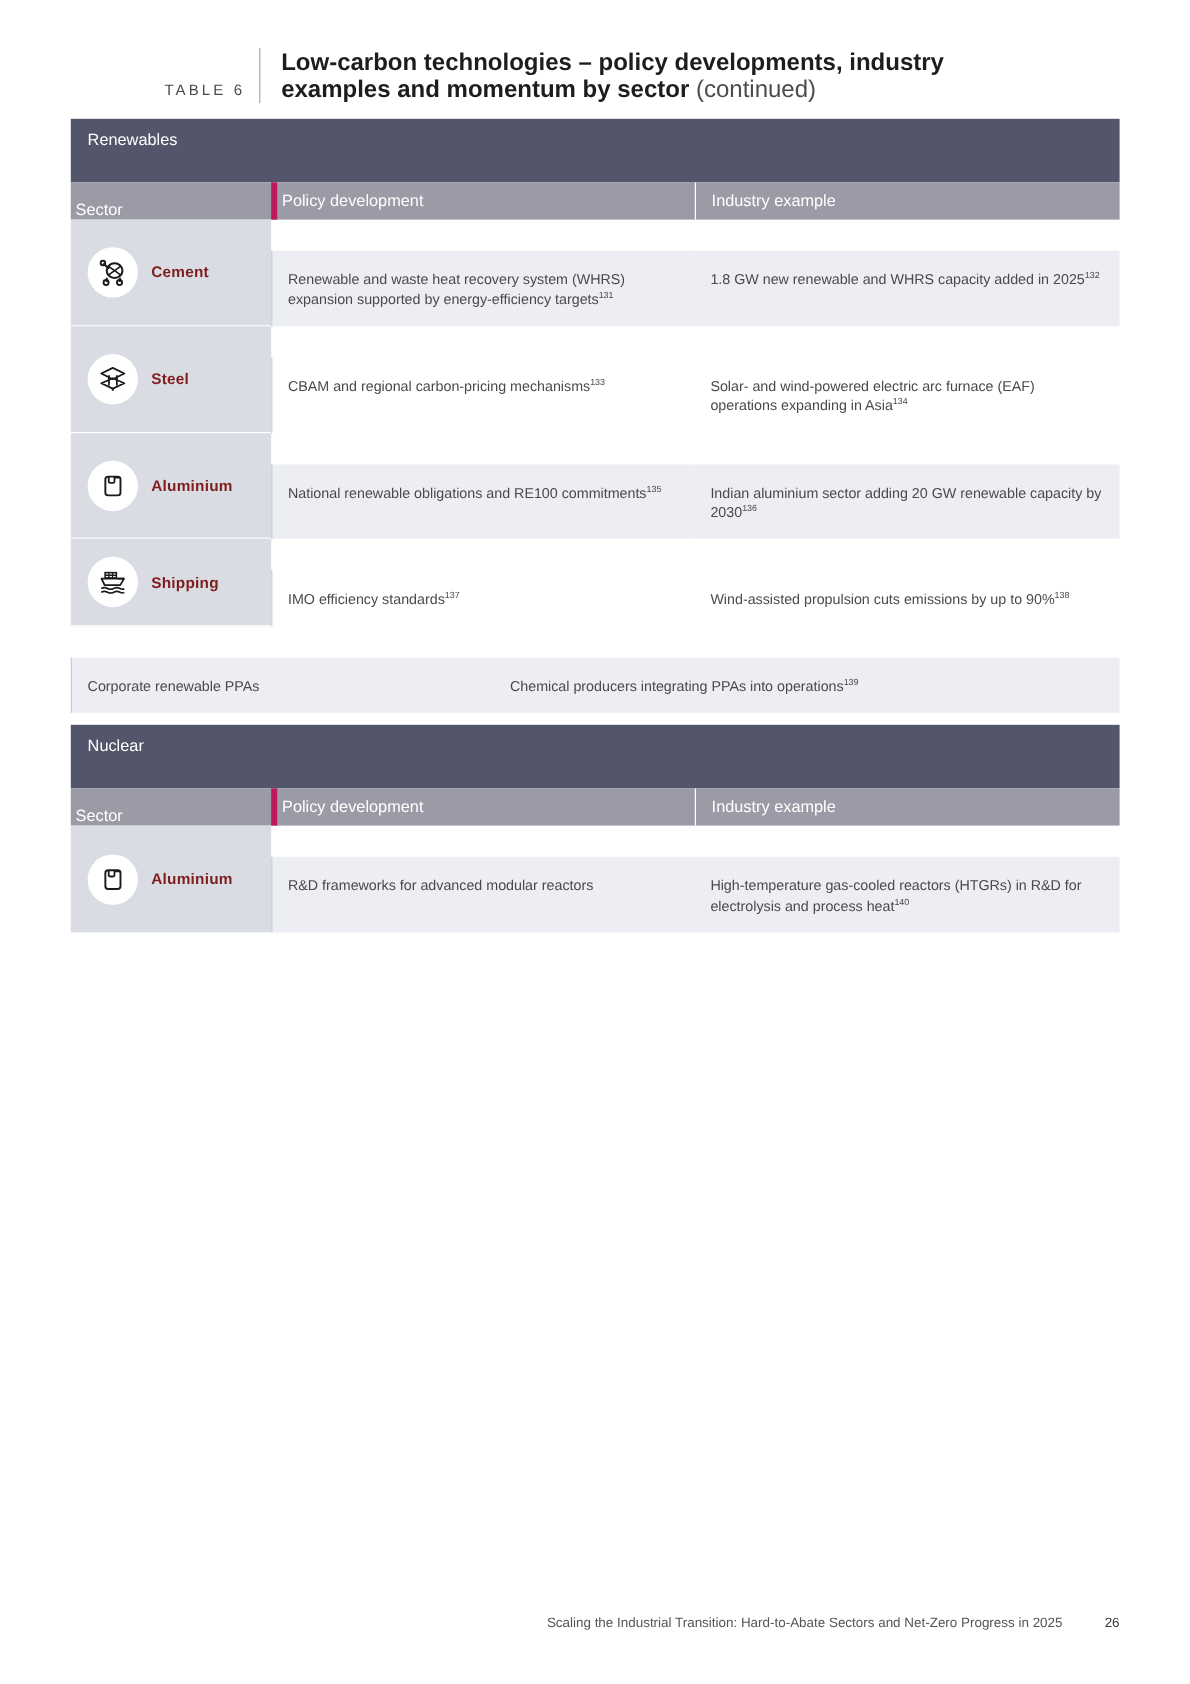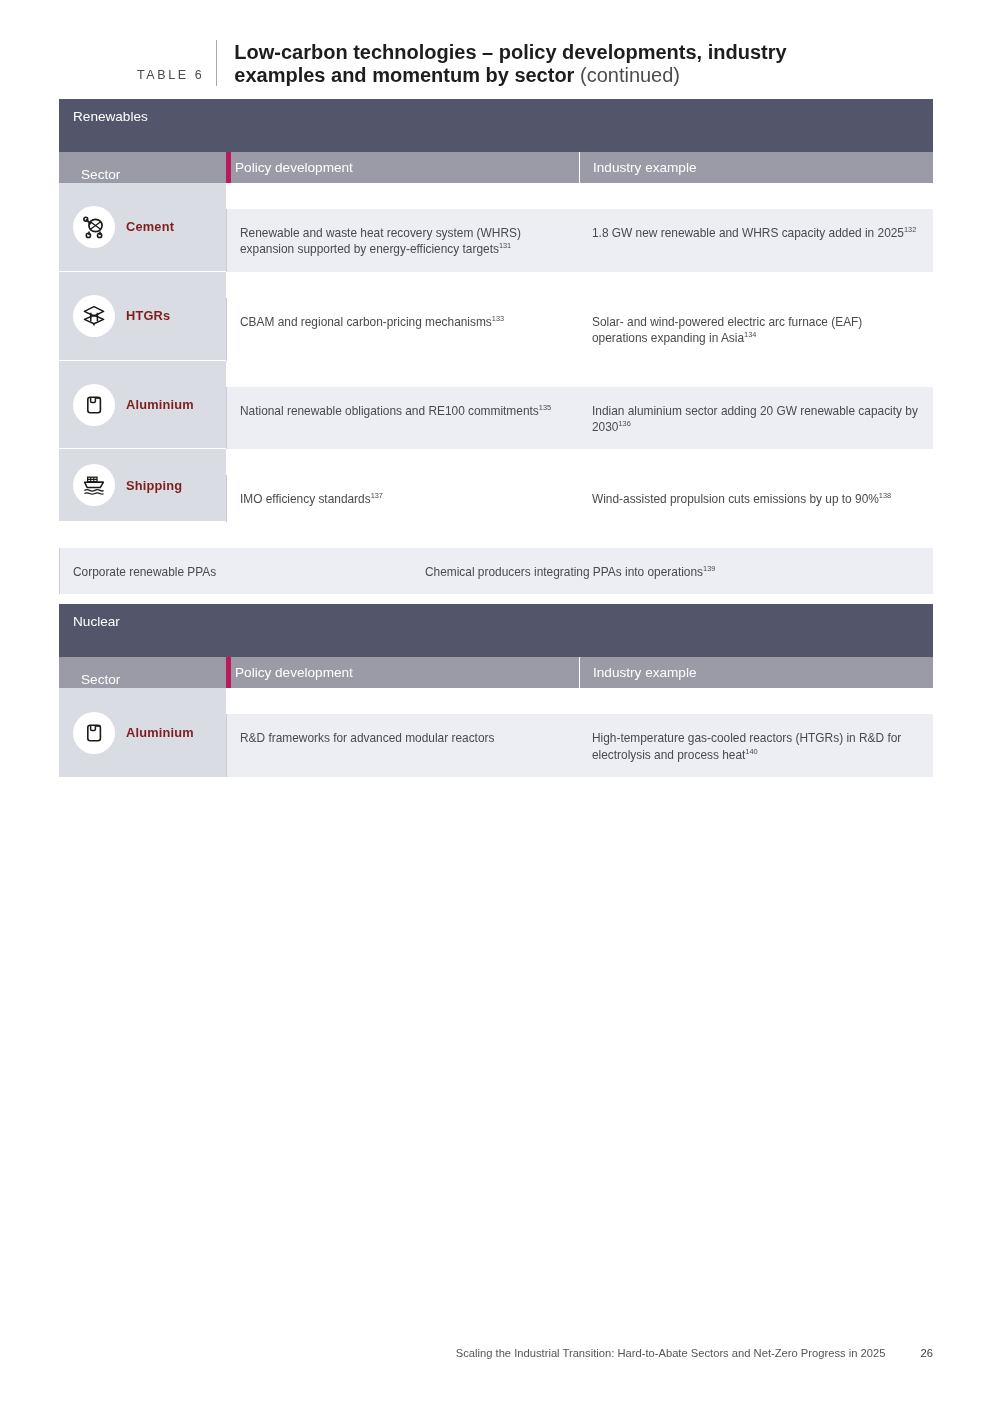--- a/index.html
+++ b/index.html
@@ -84,21 +84,21 @@
     color: #ffffff;
     font-size: 13.6px;
     height: 31px;
     align-items: center;
   }
   .colhead .ch {
     box-sizing: border-box;
     height: 31px;
     line-height: 31px;
   }
-  .ch-sector   { width: 167px; padding-left: 22px; margin-top: 14px; }
+  .ch-sector   { width: 167px; padding-left: 4px; margin-top: 14px; }
   .ch-policy   { width: 353px; padding-left: 4px; border-left: 5px solid #be185d; }
   .ch-industry { flex: 1;      padding-left: 13px; border-left: 1px solid #ffffff; }
 
   .row {
     display: flex;
     align-items: stretch;
     min-height: 70px;
   }
   .row.alt .cell-policy,
   .row.alt .cell-industry {
@@ -227,21 +227,21 @@
       <div class="cell-sector">
         <span class="icon-circle">
           <svg width="26" height="26" viewBox="0 0 26 26">
             <path d="M13 3.6 L22.6 8.3 L13 13 L3.4 8.3 Z" fill="none" stroke="#1a1a1a" stroke-width="1.5" stroke-linejoin="round"></path>
             <path d="M13 12.2 L22.6 16.4 L13 20.8 L3.4 16.4 Z" fill="none" stroke="#1a1a1a" stroke-width="1.5" stroke-linejoin="round"></path>
             <path d="M9.8 9.8 L9.8 18.2" stroke="#1a1a1a" stroke-width="1.5"></path>
             <path d="M16.4 9.8 L16.4 18.2" stroke="#1a1a1a" stroke-width="1.5"></path>
             <path d="M13 20.8 L13 22.6" stroke="#1a1a1a" stroke-width="1.5"></path>
           </svg>
         </span>
-        <span class="sector-label">HTGRs</span>
+        <span class="sector-label">Steel</span>
       </div>
       <div class="cell-policy">
         <div class="cell-text"><span>CBAM and regional carbon-pricing mechanisms</span><sup>133</sup></div>
       </div>
       <div class="cell-industry">
         <div class="cell-text"><span>Solar- and wind-powered electric arc furnace (EAF) operations expanding in Asia</span><sup>134</sup></div>
       </div>
     </div>
 
     <div class="row alt">

